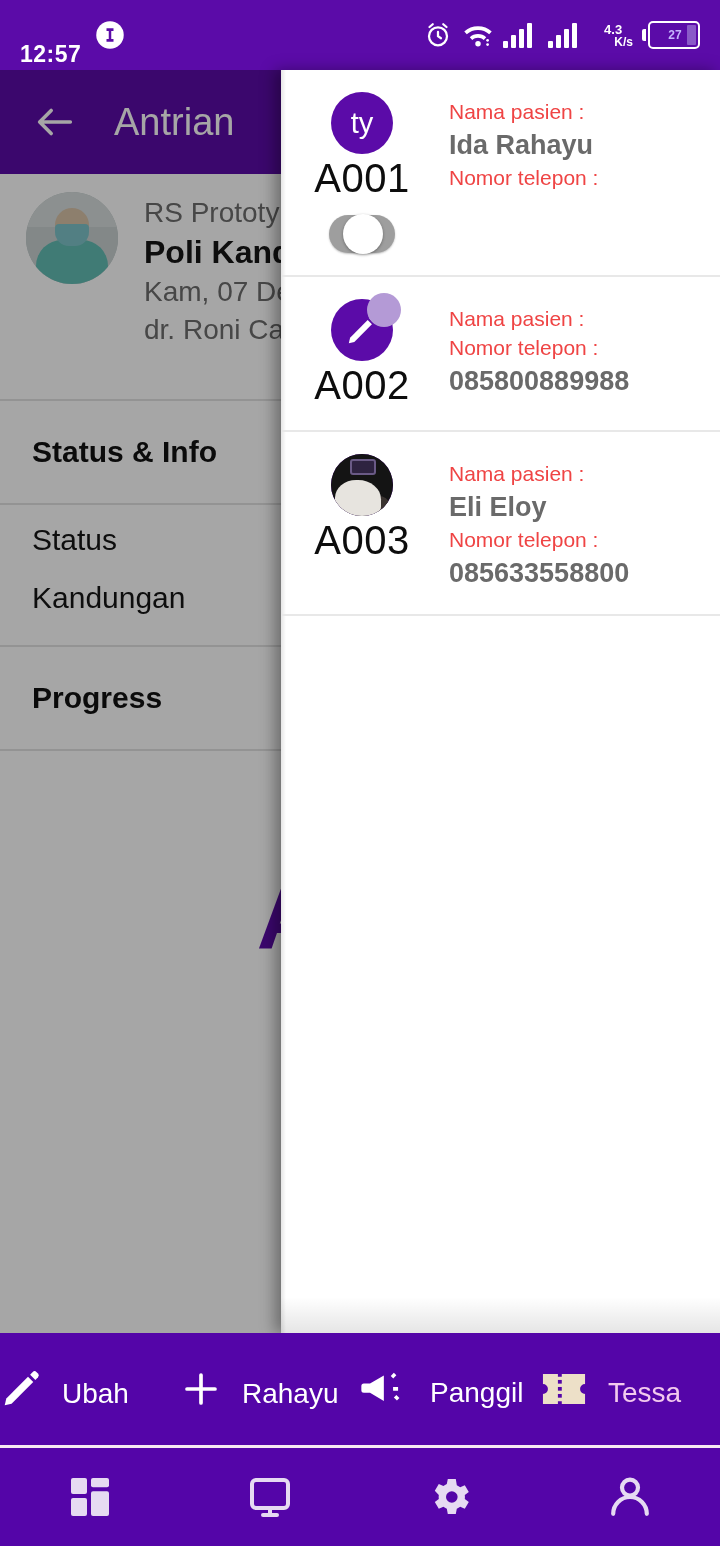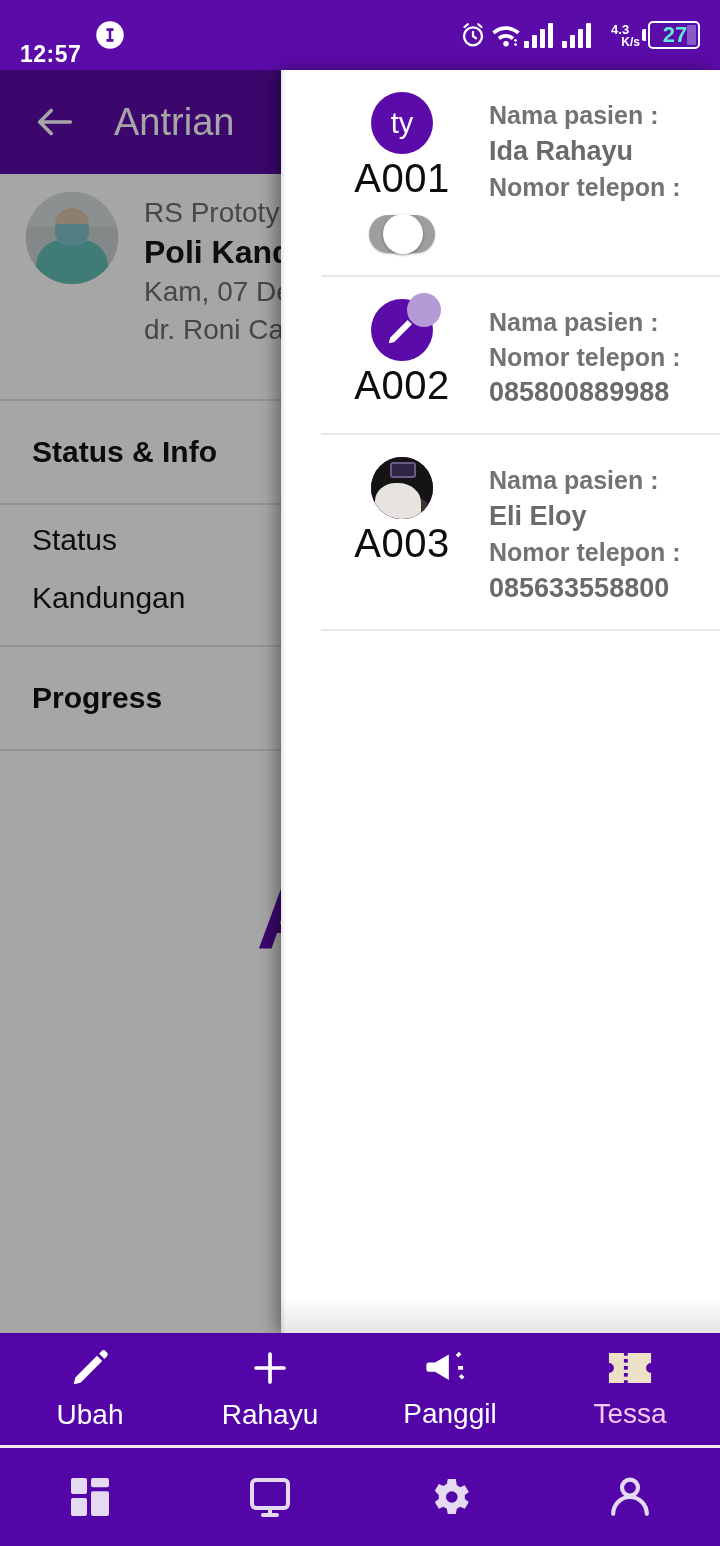--- a/index.html
+++ b/index.html
@@ -13,31 +13,31 @@
 
   
   .statusbar {
     position: absolute; left:0; top:0; width:720px; height:70px;
     background:#5B0BA8; color:#fff;
     display:flex; align-items:center; justify-content:space-between;
     padding: 0 20px;
   }
   .sb-left { display:flex; align-items:center; gap:14px; }
   .sb-clock { font-size:23px; font-weight:700; letter-spacing:.5px;margin-top:39px; }
-  .sb-right { display:flex; align-items:center; gap:2px; }
+  .sb-right { display:flex; align-items:center; gap:9px; }
   .sb-netspeed { display:flex; flex-direction:column; align-items:center; line-height:1;
     font-size:13px; font-weight:700; }
   .sb-netspeed span:last-child{ font-size:12px;margin-left:21px; }
   .battery {
     display:flex; align-items:center; gap:2px;
   }
   .batt-body {
     border:2.5px solid #fff; border-radius:5px; width:52px; height:28px;
     display:flex; align-items:center; justify-content:center; position:relative;
-    font-size:22px; font-weight:700; color:#5eead4; padding-left:2px;
+    font-size:12px; font-weight:700; color:#c4b5fd; padding-left:2px;
   }
   .batt-body::after{
     content:""; position:absolute; right:2px; top:2px; bottom:2px; width:9px;
     background:#8A5AC8; border-radius:1px;
   }
   .batt-nub { width:4px; height:12px; background:#fff; border-radius:2px 0 0 2px; }
 
   
   .backdrop {
     position:absolute; left:0; top:70px; width:720px; height:1263px;
@@ -90,21 +90,20 @@
   .scrim {
     position:absolute; left:0; top:70px; width:720px; height:1263px;
     background:rgba(0,0,0,0.35); pointer-events:none;
   }
 
   
   .panel {
     position:absolute; left:281px; top:70px; width:439px; height:1263px;
     background:#fff; box-shadow:-6px 0 14px rgba(0,0,0,0.35);
     overflow:hidden;
-    padding-left:40px;
   }
   .panel-edge { position:absolute; left:0; top:0; bottom:0; width:5px;
     background:linear-gradient(90deg, rgba(0,0,0,.10), rgba(0,0,0,0)); }
   .q-item {
     display:flex; align-items:flex-start; gap:6px;
     padding:22px 0 22px 0; border-bottom:2px solid #e8e8e8; position:relative;
   }
   .q-left { width:162px; flex:none; display:flex; flex-direction:column; align-items:center; }
   .q-avatar {
     width:62px; height:62px; border-radius:50%; background:#5B0BA8;
@@ -115,42 +114,42 @@
   .q-badge {
     position:absolute; right:-8px; top:-6px; width:34px; height:34px; border-radius:50%;
     background:#b49ad6;
   }
   .q-code { font-size:40px; color:#0d0d0d; margin-top:2px; letter-spacing:.5px; }
   .q-toggle { margin-top:14px; width:66px; height:38px; border-radius:19px; background:#9e9e9e;
     position:relative; box-shadow:0 1px 2px rgba(0,0,0,.25); }
   .q-toggle::after{ content:""; position:absolute; left:14px; top:-1px; width:40px; height:40px;
     border-radius:50%; background:#fff; box-shadow:0 1px 3px rgba(0,0,0,.35); }
   .q-right { padding-top:6px; }
-  .q-label { font-size:25px; color:#737373; line-height:1.38;font-weight:bold; }
+  .q-label { font-size:21px; color:#ef4444; line-height:1.38; }
   .q-value { font-size:27px; color:#6a6a6a; font-weight:700; line-height:1.38; }
   .panel-bottom-fade{
     position:absolute; left:0; right:0; bottom:0; height:36px;
     background:linear-gradient(180deg, rgba(255,255,255,0), rgba(0,0,0,0.10));
   }
 
   
   .ph-cat { position:absolute; inset:0; background:#141414; }
   .ph-cat .screen{ position:absolute; left:30%; top:8%; width:42%; height:26%;
     background:#2e2340; border:2px solid #6a5a86; border-radius:3px; }
   .ph-cat .cat{ position:absolute; left:6%; bottom:-4%; width:74%; height:62%;
     background:#e7e4df; border-radius:46% 50% 30% 40%; }
   .ph-cat .tail{ position:absolute; right:6%; bottom:6%; width:34%; height:26%;
     background:#3a3330; border-radius:50%; }
 
   
   .action-bar {
     position:absolute; left:0; top:1333px; width:720px; height:112px;
     background:#5405A8; display:flex; align-items:center;
   }
-  .action-item { flex:1; display:flex; flex-direction:column; align-items:center; gap:10px; }
+  .action-item { flex:1; display:flex; flex-direction:row; align-items:flex-end; gap:20px; }
   .action-label { color:#fff; font-size:28px; }
   .action-label.tiket { color:#f3c9ee; }
 
   .nav-bar {
     position:absolute; left:0; top:1445px; width:720px; height:101px;
     background:#5405A8; display:flex; align-items:center;
     border-top:3px solid #f7e9f3;
   }
   .nav-item { flex:1; display:flex; align-items:center; justify-content:center; }
   svg { display:block; }

